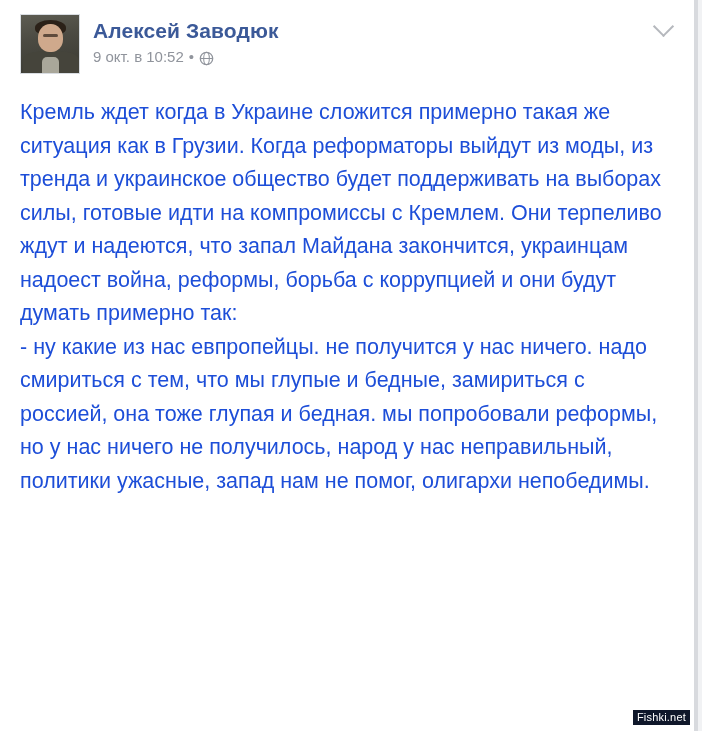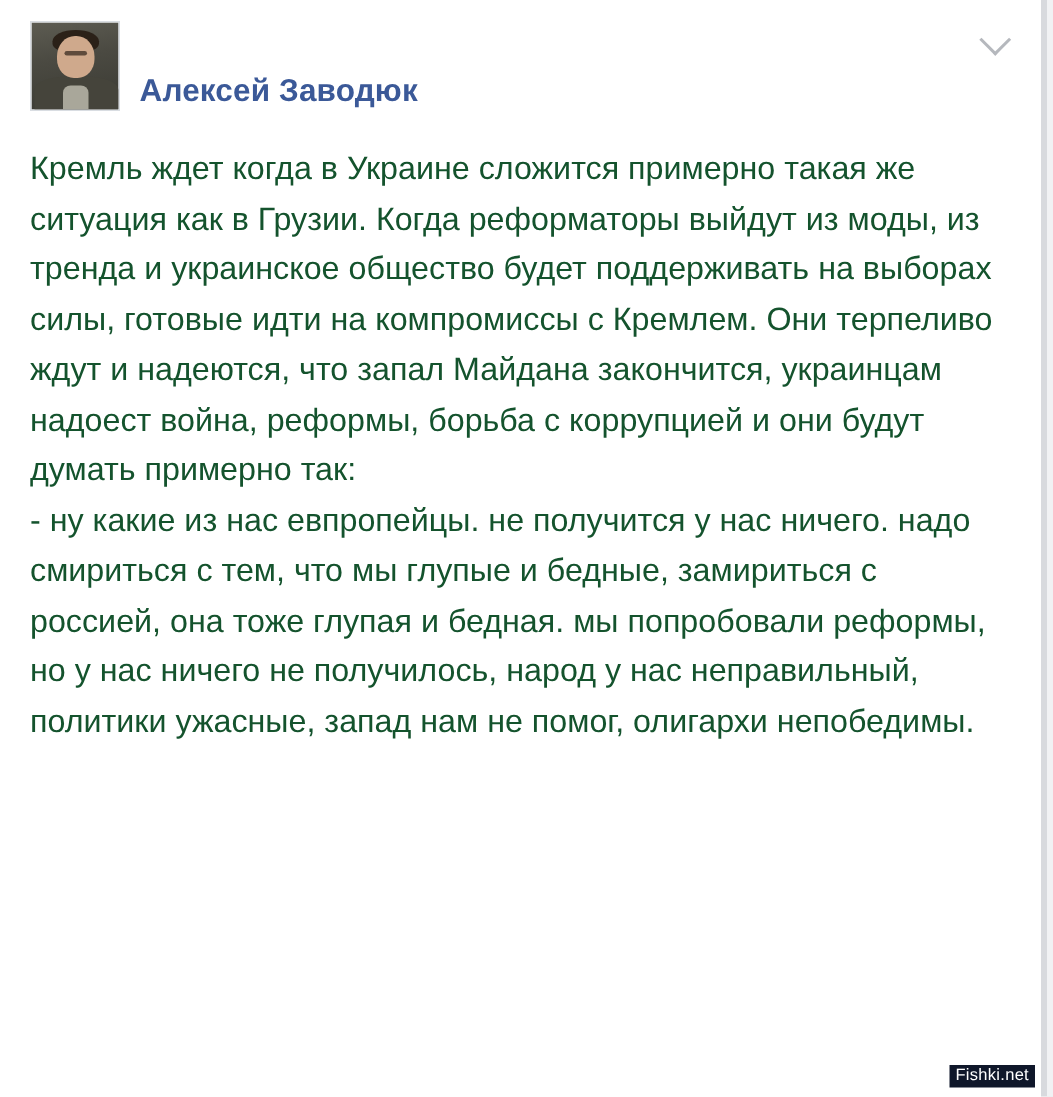--- a/index.html
+++ b/index.html
@@ -18,21 +18,21 @@
   .post {
     position: relative;
     width: 702px;
     height: 731px;
     background: #ffffff;
     box-sizing: border-box;
     padding: 14px 16px 0 16px;
   }
   .post-header {
     display: flex;
-    align-items: flex-end;
+    align-items: flex-start;
     padding-left: 4px;
   }
   .avatar {
     width: 60px;
     height: 60px;
     flex: 0 0 60px;
     border: 1px solid #d9dde2;
     box-sizing: border-box;
     background: linear-gradient(170deg, #5d5c52 0%, #4b4a42 40%, #3a3a33 100%);
     position: relative;
@@ -118,21 +118,21 @@
     width: 15px;
     height: 15px;
     position: relative;
     top: 1px;
     cursor: pointer;
   }
   .post-body {
     margin-top: 22px;
     font-size: 21.5px;
     line-height: 33.5px;
-    color: #14532d;
+    color: #1d4ed8;
     padding-left: 4px;
     padding-right: 10px;
     white-space: pre-wrap;
   }
   .chevron {
     position: absolute;
     right: 26px;
     top: 18px;
     width: 22px;
     height: 14px;
@@ -186,20 +186,31 @@
   <div class="post-header">
     <div class="avatar">
       <div class="body"></div>
       <div class="shirt"></div>
       <div class="hair"></div>
       <div class="face"></div>
       <div class="eyes"></div>
     </div>
     <div class="header-text">
       <div class="author">Алексей Заводюк</div>
+      <div class="meta">
+        <span class="timestamp">9 окт. в 10:52</span>
+        <span class="dot">•</span>
+        <span class="globe-icon">
+          <svg width="15" height="15" viewBox="0 0 16 16" aria-hidden="true">
+            <circle cx="8" cy="8" r="6.6" fill="none" stroke="#90949c" stroke-width="1.4"></circle>
+            <ellipse cx="8" cy="8" rx="3" ry="6.6" fill="none" stroke="#90949c" stroke-width="1.1"></ellipse>
+            <line x1="1.6" y1="8" x2="14.4" y2="8" stroke="#90949c" stroke-width="1.1"></line>
+          </svg>
+        </span>
+      </div>
     </div>
   </div>
 
   <div class="chevron"></div>
 
   <div class="post-body">Кремль ждет когда в Украине сложится примерно такая же ситуация как в Грузии. Когда реформаторы выйдут из моды, из тренда и украинское общество будет поддерживать на выборах силы, готовые идти на компромиссы с Кремлем. Они терпеливо ждут и надеются, что запал Майдана закончится, украинцам надоест война, реформы, борьба с коррупцией и они будут думать примерно так:
 - ну какие из нас евпропейцы. не получится у нас ничего. надо смириться с тем, что мы глупые и бедные, замириться с россией, она тоже глупая и бедная. мы попробовали реформы, но у нас ничего не получилось, народ у нас неправильный, политики ужасные, запад нам не помог, олигархи непобедимы.</div>
 
   <div class="right-edge">
     <div class="inner"></div>

